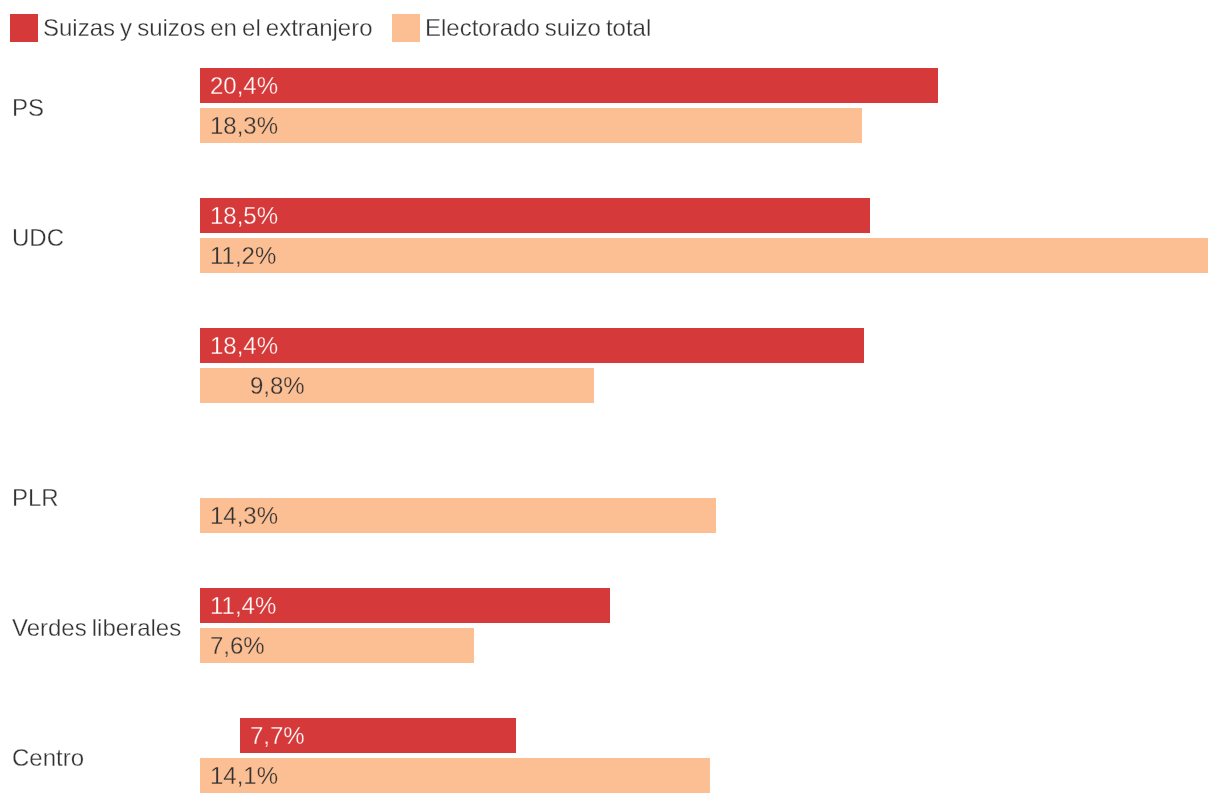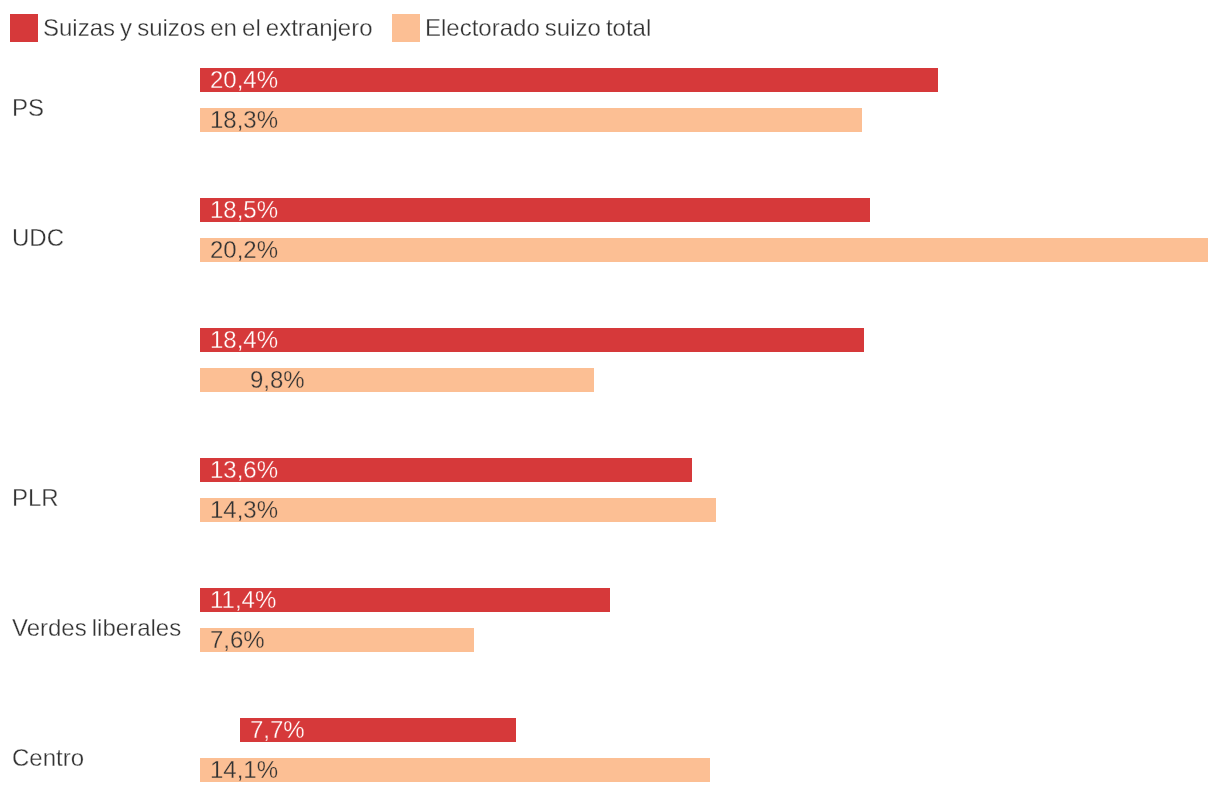--- a/index.html
+++ b/index.html
@@ -12,21 +12,21 @@
   }
   #chart{position:relative;width:1220px;height:810px;}
   .legend{position:absolute;left:0;top:0;width:1220px;height:56px;}
   .legend-item{position:absolute;top:14px;height:28px;}
   #li0{left:10px;}
   #li1{left:392px;}
   .swatch{position:absolute;left:0;top:0;width:28px;height:28px;}
   .legend-label{position:absolute;left:33px;top:0;height:28px;display:flex;align-items:center;font-size:24px;color:#333333;-webkit-text-stroke:0.3px #ffffff;white-space:nowrap;transform:translateZ(0);}
   .group{position:absolute;left:0;width:1220px;height:80px;}
   .cat-label{position:absolute;left:12px;top:0;height:80px;display:flex;align-items:center;font-size:24px;color:#333333;-webkit-text-stroke:0.3px #ffffff;white-space:nowrap;transform:translateZ(0);}
-  .bar{position:absolute;left:200px;height:24px;display:flex;align-items:center;}
+  .bar{position:absolute;left:200px;height:35px;display:flex;align-items:center;}
   .bar.a{top:0;background:#d6393a;}
   .bar.b{top:40px;background:#fcbf94;}
   .bar-value{margin-left:10px;font-size:24px;white-space:nowrap;transform:translateZ(0);}
   .bar.a .bar-value{color:#ffffff;-webkit-text-stroke:0.3px #d6393a;}
   .bar.b .bar-value{color:#333333;-webkit-text-stroke:0.3px #fcbf94;}
 </style>
 </head>
 <body>
 
 <div id="chart">
@@ -51,36 +51,33 @@
       <div class="bar b" style="width: 662px; background: rgb(252, 191, 148);">
         <span class="bar-value" style="color: rgb(51, 51, 51); text-align: right; -webkit-text-stroke: 0.3px rgb(252, 191, 148);">18,3%</span>
       </div>
     </div>
     <div class="group" style="top:198px">
       <div class="cat-label">UDC</div>
       <div class="bar a" style="width: 670px; background: rgb(214, 57, 58); align-items: center;">
         <span class="bar-value" style="color: rgb(255, 255, 255); -webkit-text-stroke: 0.3px rgb(214, 57, 58);">18,5%</span>
       </div>
       <div class="bar b" style="width: 1008px; background: rgb(252, 191, 148);">
-        <span class="bar-value" style="color: rgb(51, 51, 51); -webkit-text-stroke: 0.3px rgb(252, 191, 148);">20,2%</span>
+        <span class="bar-value" style="color: rgb(51, 51, 51); -webkit-text-stroke: 0.3px rgb(252, 191, 148);">11,2%</span>
       </div>
     </div>
     <div class="group" style="top:328px">
       <div class="bar a" style="width: 664px; background: rgb(214, 57, 58);">
         <span class="bar-value" style="color: rgb(255, 255, 255); -webkit-text-stroke: 0.3px rgb(214, 57, 58);">18,4%</span>
       </div>
       <div class="bar b" style="width: 354px; background: rgb(252, 191, 148); padding-left: 40px;">
         <span class="bar-value" style="color: rgb(51, 51, 51); -webkit-text-stroke: 0.3px rgb(252, 191, 148);">9,8%</span>
       </div>
     </div>
     <div class="group" style="top:458px">
       <div class="cat-label">PLR</div>
-      <div class="bar a" style="width: 492px; background: rgb(214, 57, 58);">
-        <span class="bar-value" style="color: rgb(255, 255, 255); -webkit-text-stroke: 0.3px rgb(214, 57, 58);">13,6%</span>
-      </div>
       <div class="bar b" style="width: 516px; background: rgb(252, 191, 148);">
         <span class="bar-value" style="color: rgb(51, 51, 51); -webkit-text-stroke: 0.3px rgb(252, 191, 148);">14,3%</span>
       </div>
     </div>
     <div class="group" style="top:588px">
       <div class="cat-label">Verdes liberales</div>
       <div class="bar a" style="width: 410px; background: rgb(214, 57, 58);">
         <span class="bar-value" style="color: rgb(255, 255, 255); -webkit-text-stroke: 0.3px rgb(214, 57, 58);">11,4%</span>
       </div>
       <div class="bar b" style="width: 274px; background: rgb(252, 191, 148);">

